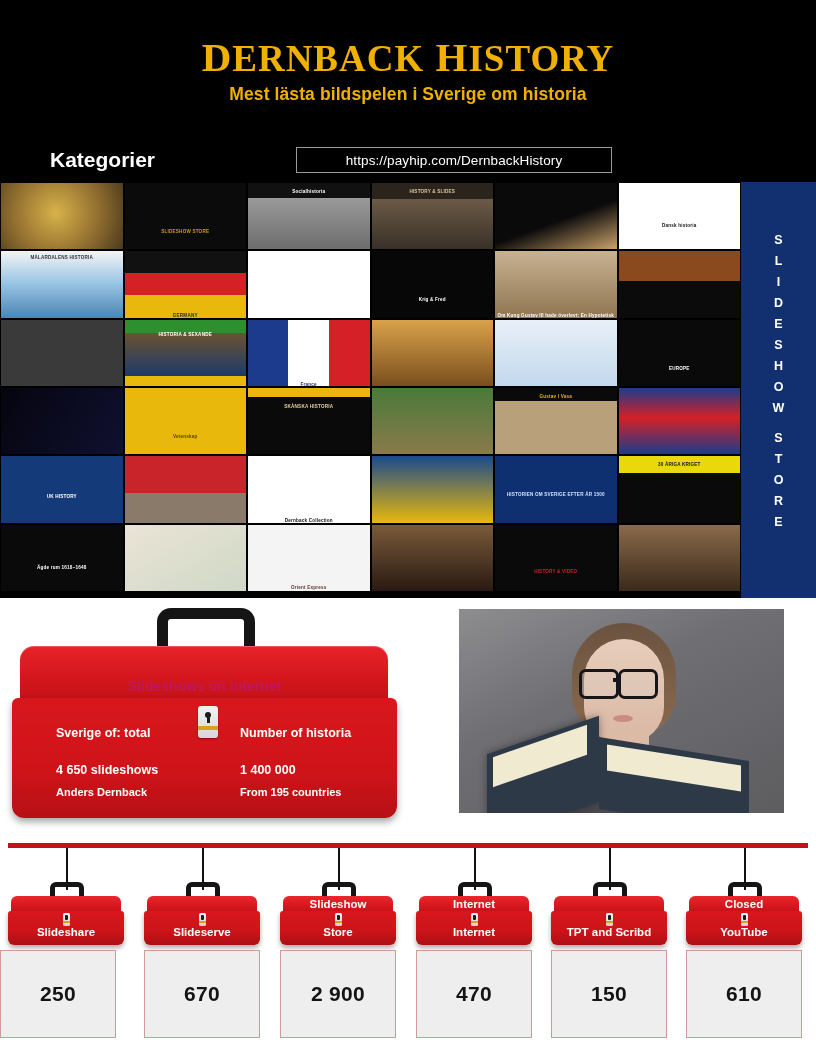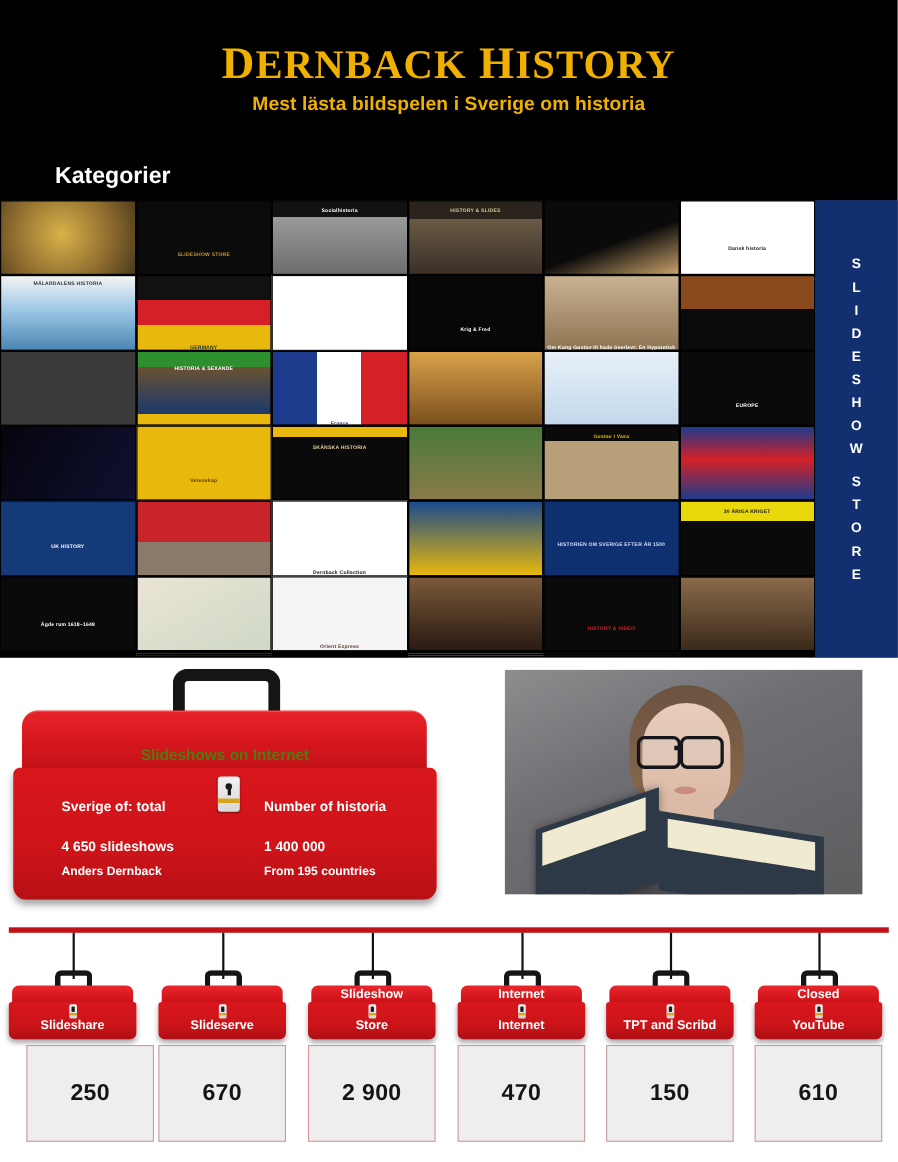--- a/index.html
+++ b/index.html
@@ -65,21 +65,21 @@
     background:linear-gradient(180deg,#e8232a 0%,#d4161c 55%,#c11217 100%);
     box-shadow:0 1px 0 rgba(255,255,255,.25) inset;
   }
   .tb-big .body{
     position:absolute;left:0;top:90px;width:385px;height:120px;border-radius:6px 6px 12px 12px;
     background:linear-gradient(180deg,#d8171d 0%,#cf1419 60%,#b51015 100%);
     box-shadow:0 4px 7px rgba(0,0,0,.35);
   }
   .tb-big .bigtitle{
     position:absolute;left:0;top:70px;width:385px;text-align:center;
-    color:#4d7c0f;font-weight:bold;font-size:14px;
+    color:#be185d;font-weight:bold;font-size:14px;
   }
   .tb-big .lock{
     position:absolute;left:186px;top:98px;width:20px;height:32px;border-radius:3px;
     background:linear-gradient(180deg,#f2f2f2,#d7d7d7);box-shadow:0 1px 2px rgba(0,0,0,.4);
   }
   .tb-big .lock:after{
     content:"";position:absolute;left:0;top:20px;width:20px;height:4px;background:#d9a21c;
   }
   .tb-big .lock .kh{
     position:absolute;left:7px;top:6px;width:6px;height:6px;border-radius:50%;background:#1b1b1b;
@@ -157,20 +157,23 @@
 <body>
 
 <div class="page">
 
   <div class="header">
     <div class="title">
       <span class="cap">D</span><span class="sm">ERNBACK</span><span class="cap">&nbsp;</span><span class="cap">H</span><span class="sm">ISTORY</span>
     </div>
     <div class="subtitle">Mest lästa bildspelen i Sverige om historia</div>
     <div class="kategorier">Kategorier</div>
+    <div class="urlbox">
+      <span>https://payhip.com/DernbackHistory</span>
+    </div>
   </div>
 
   <div class="grid-wrap">
     <div class="grid" id="thumb-grid">
         <div class="cell" style="background: radial-gradient(circle at 45% 45%, rgb(216, 178, 74), rgb(140, 106, 46) 60%, rgb(74, 58, 28));"></div>
         <div class="cell" style="background: rgb(11, 11, 11);">
           <div class="lbl" style="color: rgb(200, 155, 46); top: 46px;">SLIDESHOW STORE</div>
         </div>
         <div class="cell" style="background: linear-gradient(rgb(17, 17, 17) 0%, rgb(17, 17, 17) 22%, rgb(154, 154, 154) 22%, rgb(109, 109, 109) 100%);">
           <div class="lbl" style="color: rgb(255, 255, 255); top: 6px;">Socialhistoria</div>
@@ -326,21 +329,21 @@
         <div class="tbs" style="left: 8px;">
           <div class="h"></div>
           <div class="lid"></div>
           <div class="bd"></div>
           <div class="t1"></div>
           <div class="lk">
             <div class="d"></div>
           </div>
           <div class="t2">Slideshare</div>
         </div>
-        <div class="numbox" style="left: 24px; text-align: center;">250</div>
+        <div class="numbox" style="left: 0; text-align: center;">250</div>
         <div class="conn" style="left: 202px;"></div>
         <div class="tbs" style="left: 144px;">
           <div class="h"></div>
           <div class="lid"></div>
           <div class="bd"></div>
           <div class="t1"></div>
           <div class="lk">
             <div class="d"></div>
           </div>
           <div class="t2">Slideserve</div>

